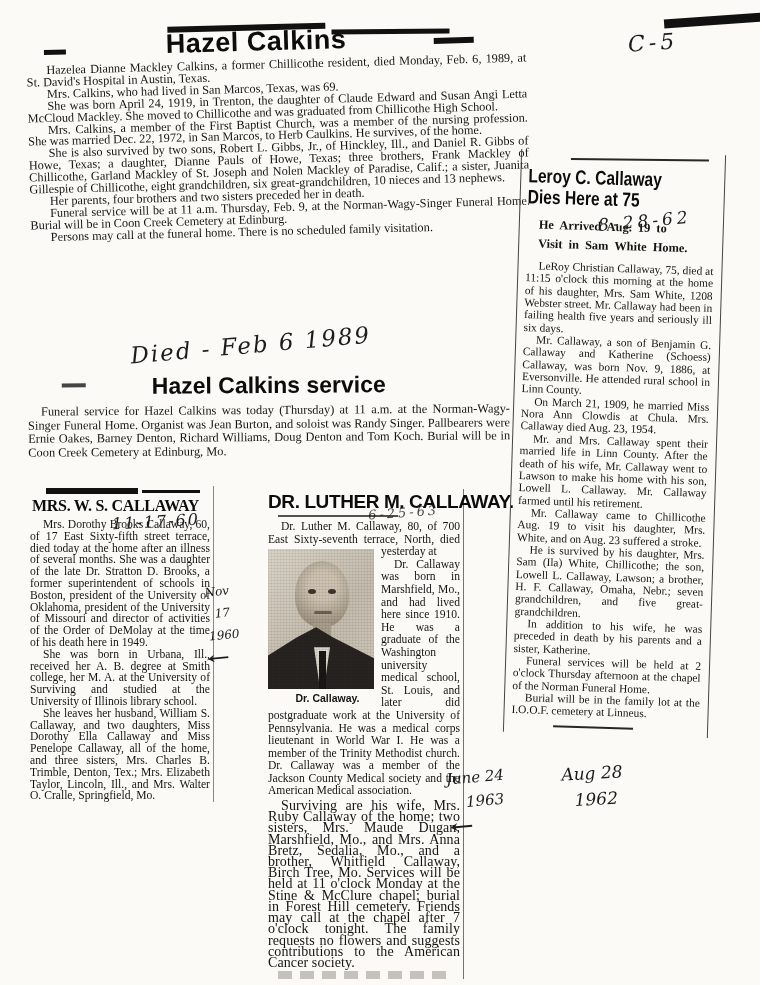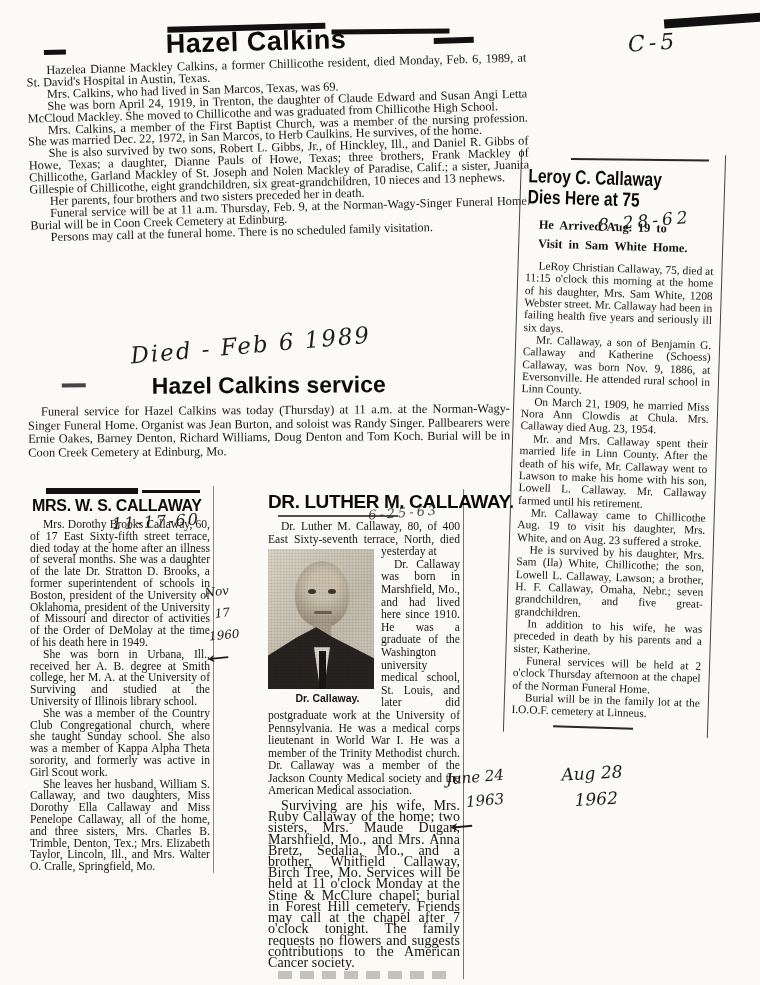--- a/index.html
+++ b/index.html
@@ -17,21 +17,21 @@
   
   .hand{position:absolute;font-family:"DejaVu Serif",serif;font-style:italic;color:#1c1c1c;white-space:nowrap;}
   .arrow{font-style:normal;font-weight:bold;display:inline-block;transform:scaleX(1.6);}
   
   .clip-service{position:absolute;left:28px;top:372px;width:482px;transform:rotate(-.4deg);}
   .clip-service .hl{text-align:center;font-size:23px;line-height:26px;}
   .clip-service .body{margin-top:6px;font-size:12.4px;line-height:13.6px;}
   
   .clip-mrs{position:absolute;left:30px;top:486px;width:180px;border-right:1px solid #8a8a84;
             padding-right:3px;}
-  .clip-mrs .hl{margin:11px 0 4px 2px;font-size:16px;letter-spacing:-.3px;}
+  .clip-mrs .hl{margin:11px 0 4px 2px;font-size:16px;letter-spacing:-.3px;font-family:Liberation Serif, serif;}
   .clip-mrs .body{font-size:11.6px;line-height:11.8px;}
   
   .clip-luther{position:absolute;left:268px;top:489px;width:192px;border-right:1px solid #77736c;
                padding-right:3px;}
   .clip-luther .hl{font-size:19px;letter-spacing:-.4px;white-space:nowrap;}
   .clip-luther .hl-rule{height:0;border-top:2px solid #55524c;width:120px;margin:2px 0 4px 10px;}
   .clip-luther .body{font-size:11.6px;line-height:12.6px;}
   .clip-luther .fine{font-size:14px;line-height:11.2px;margin-top:2px;letter-spacing:.1px;}
   .photobox{float:left;width:106px;margin:3px 7px 1px 0;}
   .photo{position:relative;width:106px;height:140px;overflow:hidden;
@@ -106,39 +106,38 @@
   </div>
 
   <div class="clip-mrs col">
     <div class="smudge" style="left:16px;top:2px;width:92px;height:6px;"></div>
     <div class="smudge" style="left:112px;top:4px;width:58px;height:3px;"></div>
     <h3 class="hl headline-sans">MRS. W. S. CALLAWAY</h3>
     <div class="hand" style="left:82px;top:26px;font-size:16px;transform:rotate(-3deg);letter-spacing:2px;">11-17-60</div>
     <div class="body">
       <p>Mrs. Dorothy Brooks Callaway, 60, of 17 East Sixty-fifth street terrace, died today at the home after an illness of several months. She was a daughter of the late Dr. Stratton D. Brooks, a former superintendent of schools in Boston, president of the University of Oklahoma, president of the University of Missouri and director of activities of the Order of DeMolay at the time of his death here in 1949.</p>
       <p>She was born in Urbana, Ill., received her A. B. degree at Smith college, her M. A. at the University of Surviving and studied at the University of Illinois library school.</p>
-      <p>She was a member of the Country Club Congregational church, where she taught Sunday school. She also was a member of Kappa Alpha Theta sorority, and formerly was active in Girl Scout work.</p>
       <p>She leaves her husband, William S. Callaway, and two daughters, Miss Dorothy Ella Callaway and Miss Penelope Callaway, all of the home, and three sisters, Mrs. Charles B. Trimble, Denton, Tex.; Mrs. Elizabeth Taylor, Lincoln, Ill., and Mrs. Walter O. Cralle, Springfield, Mo.</p>
     </div>
   </div>
 
   <div class="hand" style="left:208px;top:580px;font-size:12px;line-height:22px;transform:rotate(-6deg);">
     <div>Nov</div>
     <div style="margin-left:8px;">17</div>
     <div>1960</div>
     <div class="arrow" style="font-size:17px;">←</div>
   </div>
 
   <div class="clip-luther col">
     <h3 class="hl headline-sans" style="margin:2px 0 0 0;">DR. LUTHER M. CALLAWAY.</h3>
     <div class="hl-rule"></div>
     <div class="hand" style="left:100px;top:16px;font-size:13px;transform:rotate(-4deg);opacity:.8;letter-spacing:3px;">6-25-63</div>
     <div class="body">
       <p class="lead">
-        <span>Dr. Luther M. Callaway, 80, of 400 East Sixty-seventh terrace, North, died yesterday at</span>
+        <span>Dr. Luther M. Callaway, 80, of 700 East Sixty-seventh terrace, North, died yesterday at</span>
         <span class="photobox">
           <span class="photo" style="display:block;">
             <span class="head" style="display:block;"></span>
             <span class="eye l" style="display:block;"></span>
             <span class="eye r" style="display:block;"></span>
             <span class="mouth" style="display:block;"></span>
             <span class="neck" style="display:block;"></span>
             <span class="suit" style="display:block;"></span>
             <span class="shirt" style="display:block;"></span>
             <span class="tie" style="display:block;"></span>

